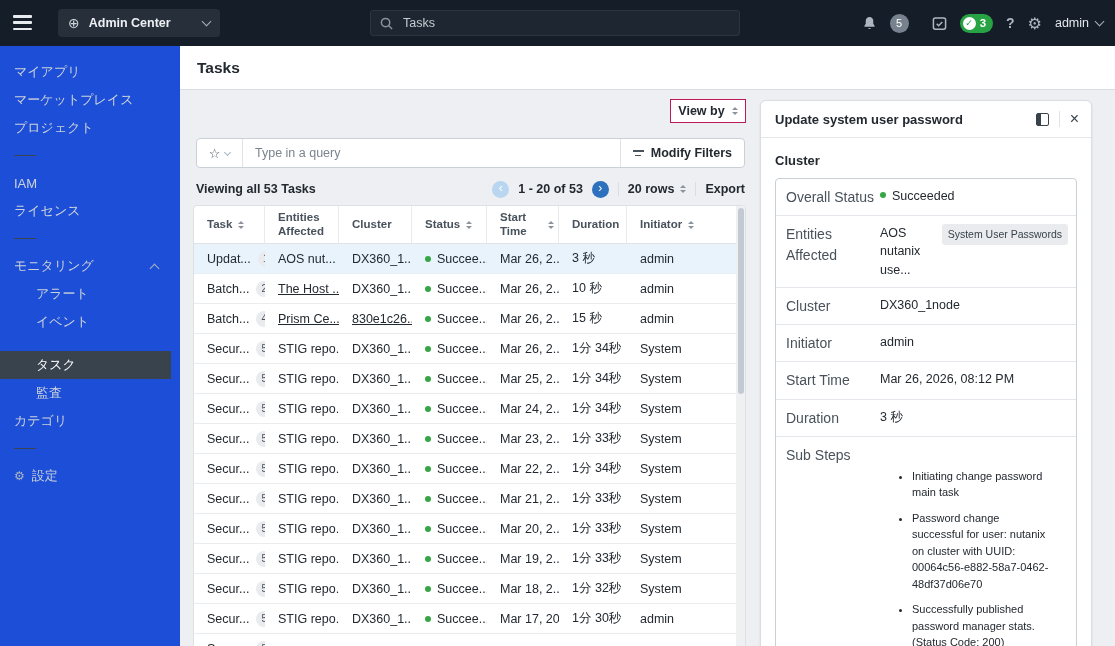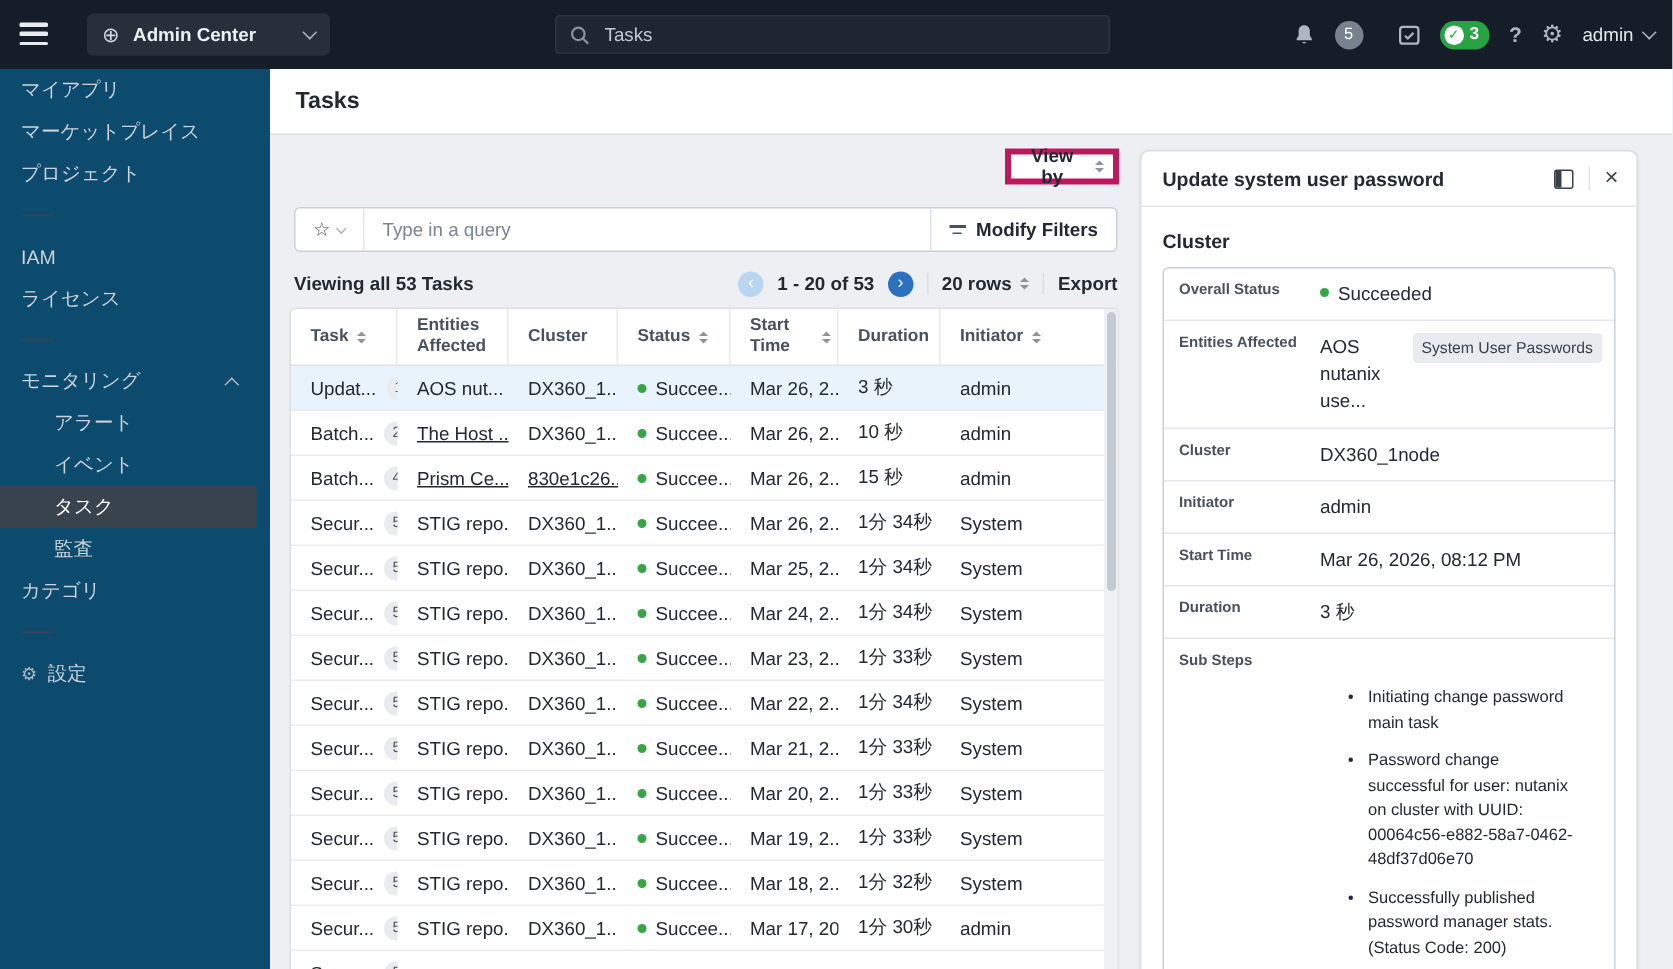--- a/index.html
+++ b/index.html
@@ -22,36 +22,36 @@
   .tb-search svg { flex:none; }
   .tb-search input { background:transparent; border:none; outline:none; color:#c4cbd2; font-size:12.5px; margin-left:8px; width:100%; font-family:inherit; }
   .tb-right { position:absolute; right:12px; top:0; height:46px; display:flex; align-items:center; gap:13px; }
   .badge-gray { width:19px; height:19px; border-radius:50%; background:#77828e; color:#fff; font-size:11px; display:flex; align-items:center; justify-content:center; }
   .pill-green { height:19px; border-radius:10px; background:#27a344; color:#fff; display:flex; align-items:center; padding:0 7px 0 3px; gap:4px; font-size:11.5px; font-weight:bold; cursor:pointer; }
   .pill-green .ck { width:13px; height:13px; border-radius:50%; background:#fff; color:#27a344; font-size:9px; display:flex; align-items:center; justify-content:center; font-weight:bold; }
   .tb-ic { color:#aeb7c0; font-size:14px; cursor:pointer; }
   .tb-user { color:#e3e8ec; font-size:12.5px; display:flex; align-items:center; gap:7px; cursor:pointer; }
 
   
-  .sidebar { position:absolute; top:46px; left:0; width:180px; bottom:0; background:#0c4a6e; padding-top:0; }
+  .sidebar { position:absolute; top:46px; left:0; width:180px; bottom:0; background:#1d4ed8; padding-top:12px; }
   .side-item { height:28px; display:flex; align-items:center; padding-left:14px; color:#ccd3d9; font-size:13px; cursor:pointer; }
   .side-item.sub { padding-left:36px; }
-  .side-item.sel { background:#39434e; color:#fff; margin:0 9px 0 0; padding-left:36px; }
+  .side-item.sel { background:#39434e; color:#fff; margin:15px 9px 0 0; padding-left:36px; }
   .side-item .chev-up { width:7px; height:7px; border-right:1.5px solid #aab3bc; border-bottom:1.5px solid #aab3bc; transform:rotate(-135deg); margin-left:auto; margin-right:22px; margin-top:4px; }
   .side-item .gear-sm { font-size:12px; margin-right:7px; color:#aeb7c0; }
   .side-divider { height:1px; width:22px; background:#3a4450; margin:13px 0 13px 14px; }
 
   
   .page-header { position:absolute; top:46px; left:180px; right:0; height:44px; background:#fff; border-bottom:1px solid #d9dee3; display:flex; align-items:center; padding-left:17px; z-index:2; }
   .page-title { font-size:15.5px; font-weight:bold; color:#232930; }
 
   
   .content { position:absolute; top:90px; left:180px; right:0; bottom:0; overflow:hidden; }
 
-  .btn { background:#fff; border:4px solid #be185d; border-radius:0; font-size:12.5px; font-weight:bold; color:#232930; display:inline-flex; align-items:center; justify-content:center; gap:7px; cursor:pointer;text-align:center; }
+  .btn { background:#fff; border:1px solid #be185d; border-radius:0; font-size:12.5px; font-weight:bold; color:#232930; display:inline-flex; align-items:center; justify-content:center; gap:7px; cursor:pointer;text-align:center; }
   #viewby { position:absolute; left:490px; top:9px; width:76px; height:24px; }
 
   .sortg { display:inline-flex; flex-direction:column; gap:2px; }
   .sortg i { width:0; height:0; border-left:3px solid transparent; border-right:3px solid transparent; }
   .sortg .up { border-bottom:3.5px solid #8b949d; }
   .sortg .dn { border-top:3.5px solid #8b949d; }
 
   .querybar { position:absolute; left:16px; top:48px; width:549px; height:30px; background:#fff; border:1px solid #c9d0d7; border-radius:4px; display:flex; align-items:center; }
   .q-star { width:46px; height:100%; border-right:1px solid #dfe3e7; display:flex; align-items:center; justify-content:center; gap:5px; color:#4d5761; font-size:13px; cursor:pointer; }
   .q-star .chev { width:5px; height:5px; margin-top:-2px; }
@@ -94,21 +94,21 @@
   .panel-h .icons { margin-left:auto; display:flex; align-items:center; gap:10px; }
   .exp-icon { width:13px; height:13px; border:1.6px solid #39424b; border-radius:2px; position:relative; cursor:pointer; }
   .exp-icon::before { content:""; position:absolute; left:0; top:0; bottom:0; width:4px; background:#39424b; }
   .ph-div { width:1px; height:16px; background:#e0e4e8; }
   .close-x { font-size:16px; color:#39424b; cursor:pointer; line-height:1; }
   .panel-body { padding:13px 14px; }
   .sec-h { font-size:13px; font-weight:bold; margin:2px 0 10px; }
   .dbox { border:1px solid #c9d0d6; border-radius:4px; }
   .d-row { display:flex; border-bottom:1px solid #e4e8ec; padding:8px 8px 8px 10px; }
   .d-row:last-child { border-bottom:none; }
-  .d-label { width:94px; flex:none; font-size:10px; color:#49525b; line-height:1.45;font-weight:bold; }
+  .d-label { width:94px; flex:none; font-size:14px; color:#49525b; line-height:1.45; }
   .d-val { flex:1; font-size:12.5px; color:#232930; display:flex; align-items:flex-start; line-height:1.45; }
   .d-val .dot { margin-top:5px; }
   .tag { background:#e9ebee; color:#39424b; font-size:10.5px; padding:2.5px 6px; border-radius:3px; margin-left:6px; white-space:nowrap; }
   .bullets { margin:18px; padding-left:14px; font-size:11px; line-height:1.5; }
   .bullets li { margin:5px 0 9px; }
 </style>
 </head>
 <body>
 
 <div class="topbar">

